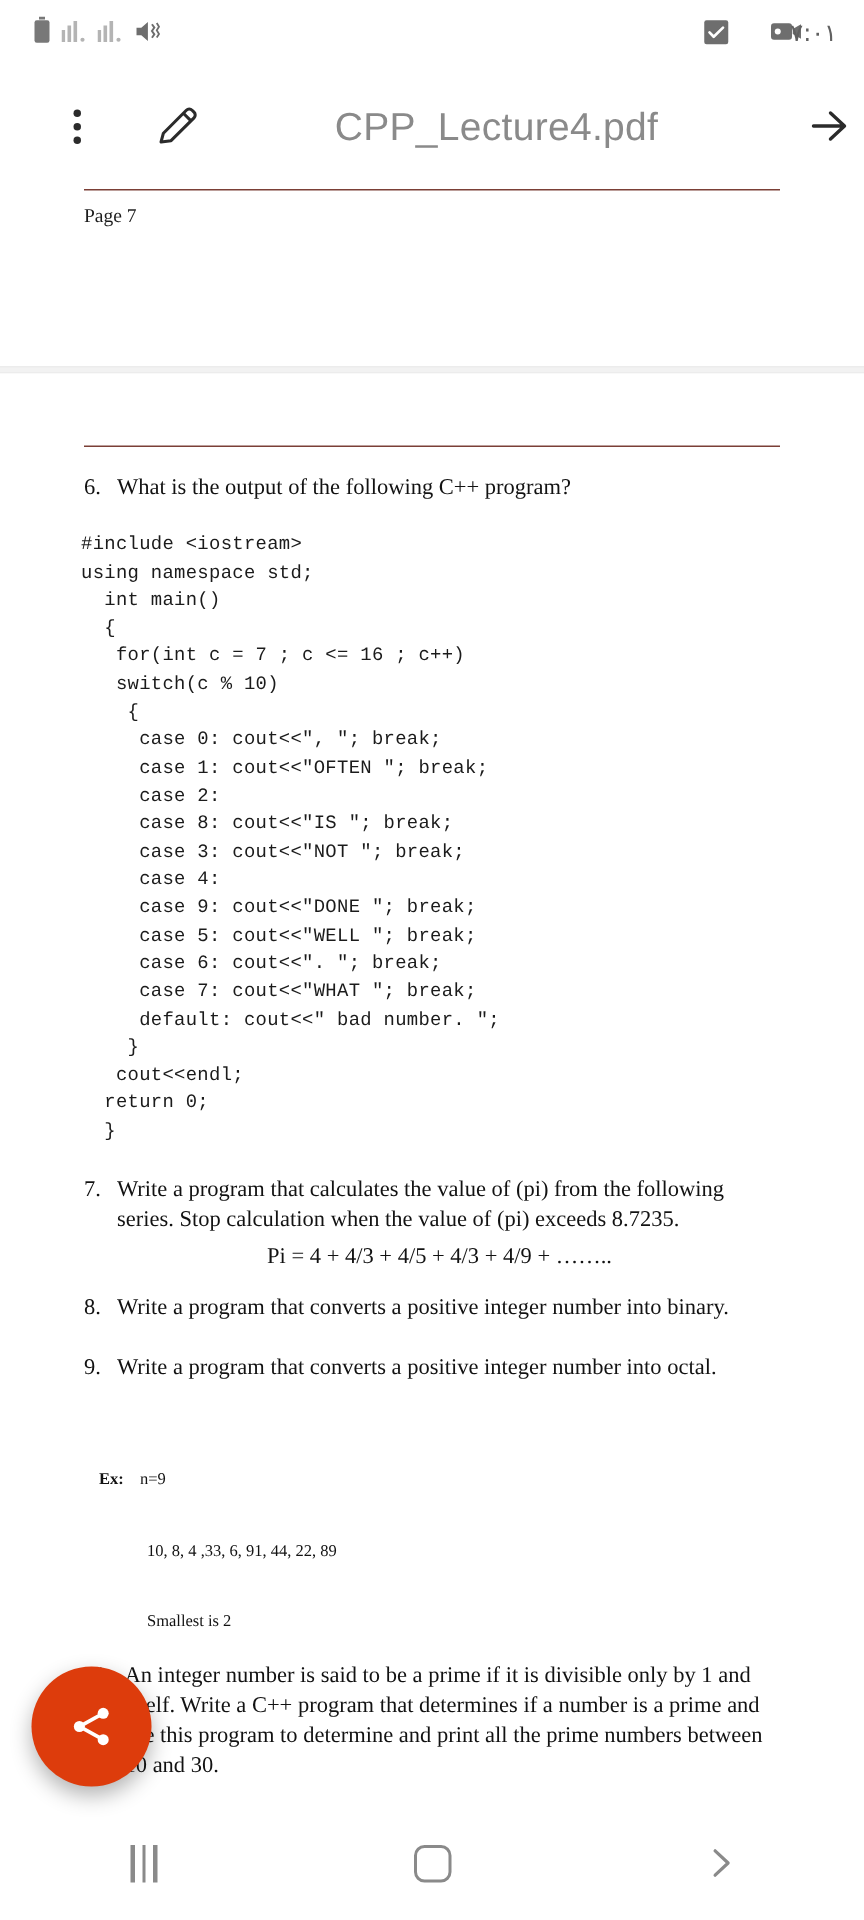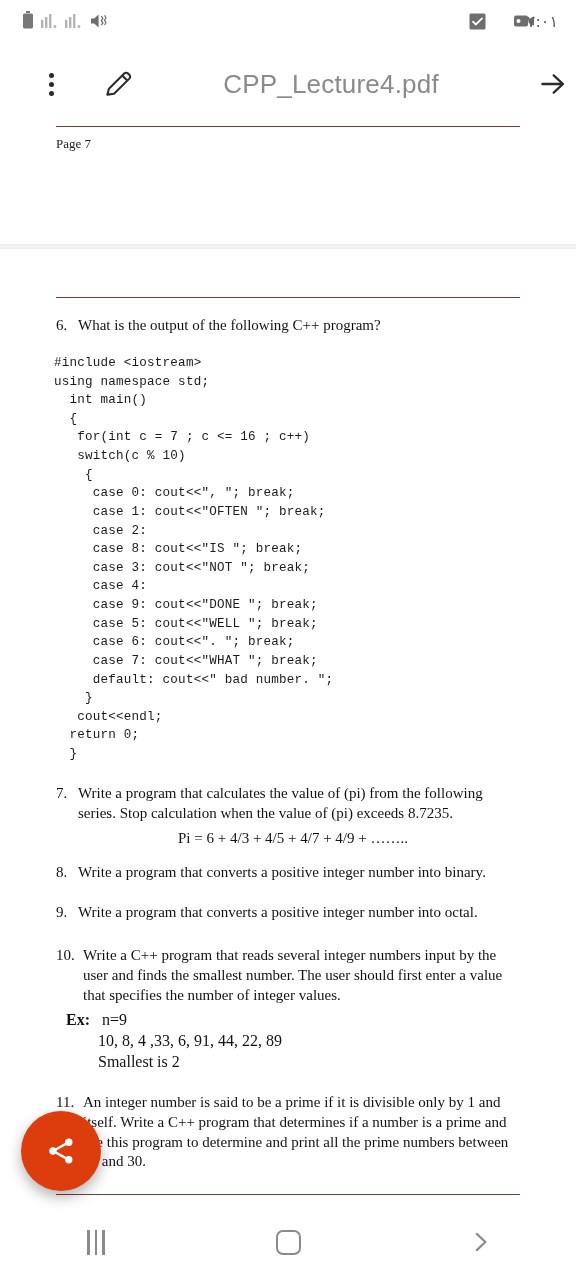--- a/index.html
+++ b/index.html
@@ -162,21 +162,21 @@
   }
 
   .spacer-lg { height: 20px; }
   .spacer-md { height: 16px; }
 
   .formula {
     text-align: center;
     font-size: 15px;
     padding: 2px 0 0 10px;
   }
-  .ex-line { font-size: 16px; line-height: 1.3; }
+  .ex-line { font-size: 11px; line-height: 1.3; margin-top: 33px; }
   .ex-label { font-weight: bold; }
   .ex-indent-1 { padding-left: 10px; }
   .ex-indent-2 { padding-left: 42px; }
 
   .footer-rule { height: 1px; background: #7b3f36; margin-top: 22px; }
   .footer-num {
     text-align: right;
     font-family: "Liberation Serif", serif;
     font-size: 13px;
     padding-top: 8px;
@@ -334,42 +334,38 @@
    cout&lt;&lt;endl;
   return 0;
   }</pre>
 
       <div class="spacer-lg"></div>
 
       <div class="q-item">
         <span class="q-num narrow">7.</span>
         <span class="q-body">Write a program that calculates the value of (pi) from the following series. Stop calculation when the value of (pi) exceeds 8.7235.</span>
       </div>
-      <div class="formula">Pi = 6 + 4/3 + 4/5 + 4/7 + 4/9 + ……..</div>
+      <div class="formula">Pi = 4 + 4/3 + 4/5 + 4/3 + 4/9 + ……..</div>
 
       <div class="spacer-md"></div>
 
       <div class="q-item">
         <span class="q-num narrow">8.</span>
         <span class="q-body">Write a program that converts a positive integer number into binary.</span>
       </div>
 
       <div class="spacer-md"></div>
 
       <div class="q-item">
         <span class="q-num narrow">9.</span>
         <span class="q-body">Write a program that converts a positive integer number into octal.</span>
       </div>
 
       <div class="spacer-lg"></div>
 
-      <div class="q-item">
-        <span class="q-num wide">10.</span>
-        <span class="q-body">Write a C++ program that reads several integer numbers input by the user and finds the smallest number. The user should first enter a value that specifies the number of integer values.</span>
-      </div>
       <div class="ex-line ex-indent-1">
         <span class="ex-label">Ex:</span>
         <span style="padding-left:8px">n=9</span>
       </div>
       <div class="ex-line ex-indent-2">10, 8, 4 ,33, 6, 91, 44, 22, 89</div>
       <div class="ex-line ex-indent-2">Smallest is  2</div>
 
       <div class="spacer-lg"></div>
 
       <div class="q-item">

